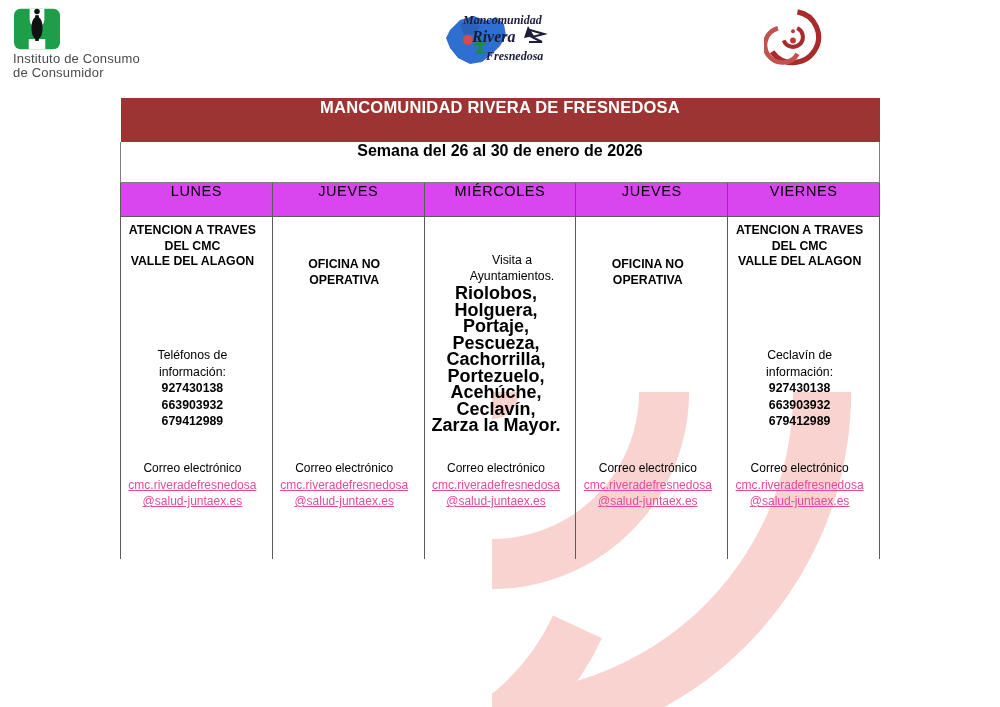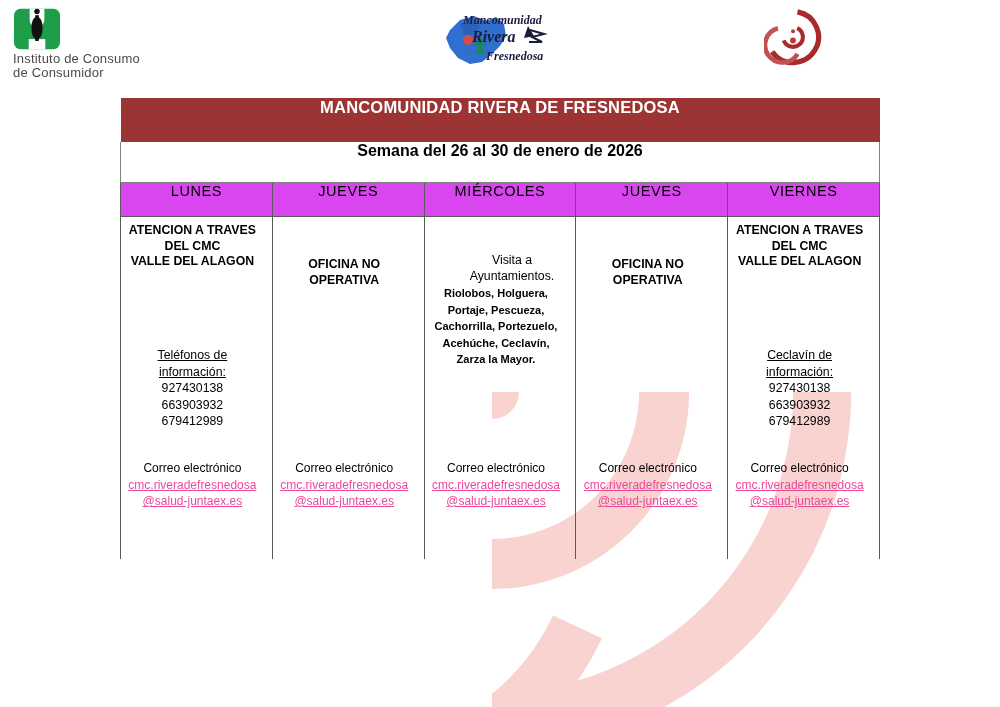--- a/index.html
+++ b/index.html
@@ -179,38 +179,37 @@
   }
   .blk-visit {
     top: 36px;
     font-size: 12.3px;
     font-weight: normal;
     line-height: 15.5px;
     margin-left: 32px;
   }
   .blk-towns {
     top: 68px;
-    font-size: 11px;
+    font-size: 18px;
     font-weight: bold;
     line-height: 16.5px;
     white-space: pre-line;
   }
   .blk-phones {
     top: 130px;
     font-size: 12.3px;
     line-height: 16.5px;
   }
   .blk-phones .plabel {
     font-weight: normal;
     white-space: pre-line;
     display: block;
-    text-decoration: underline;
   }
   .blk-phones .pnum {
-    font-weight: normal;
+    font-weight: bold;
     display: block;
   }
   .blk-mail {
     top: 243px;
     font-size: 12px;
     line-height: 16.5px;
   }
   .blk-mail .mlabel {
     display: block;
     color: #000;

